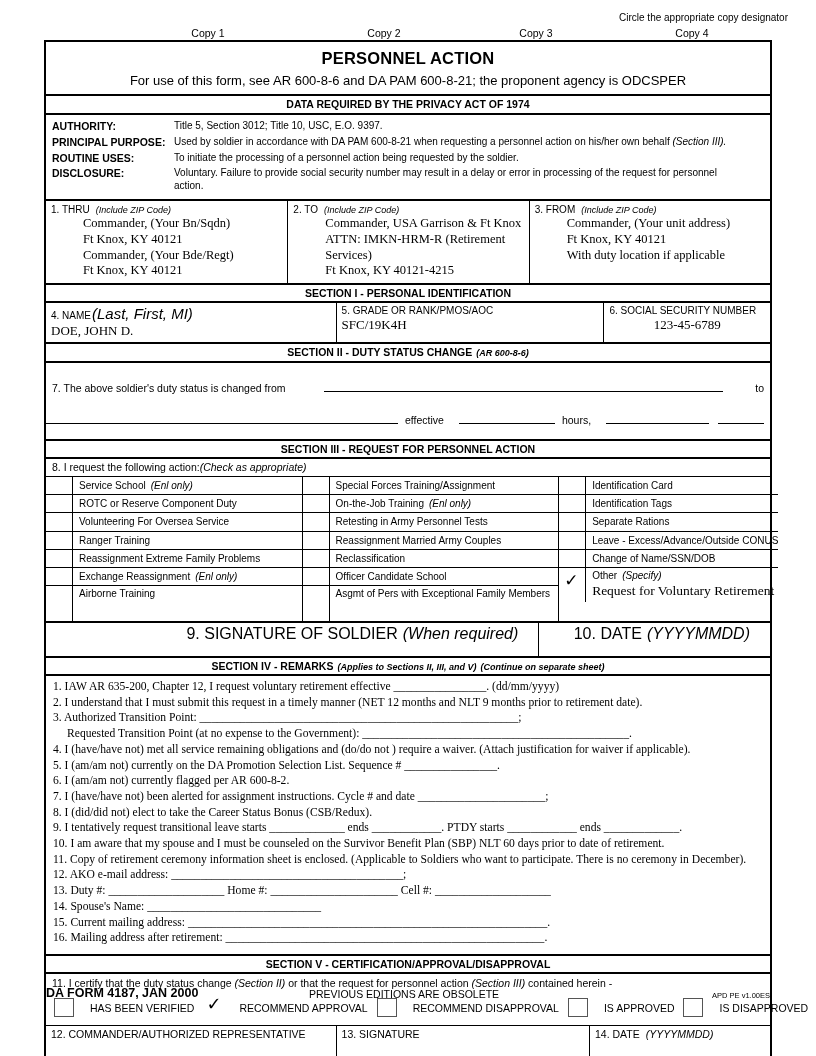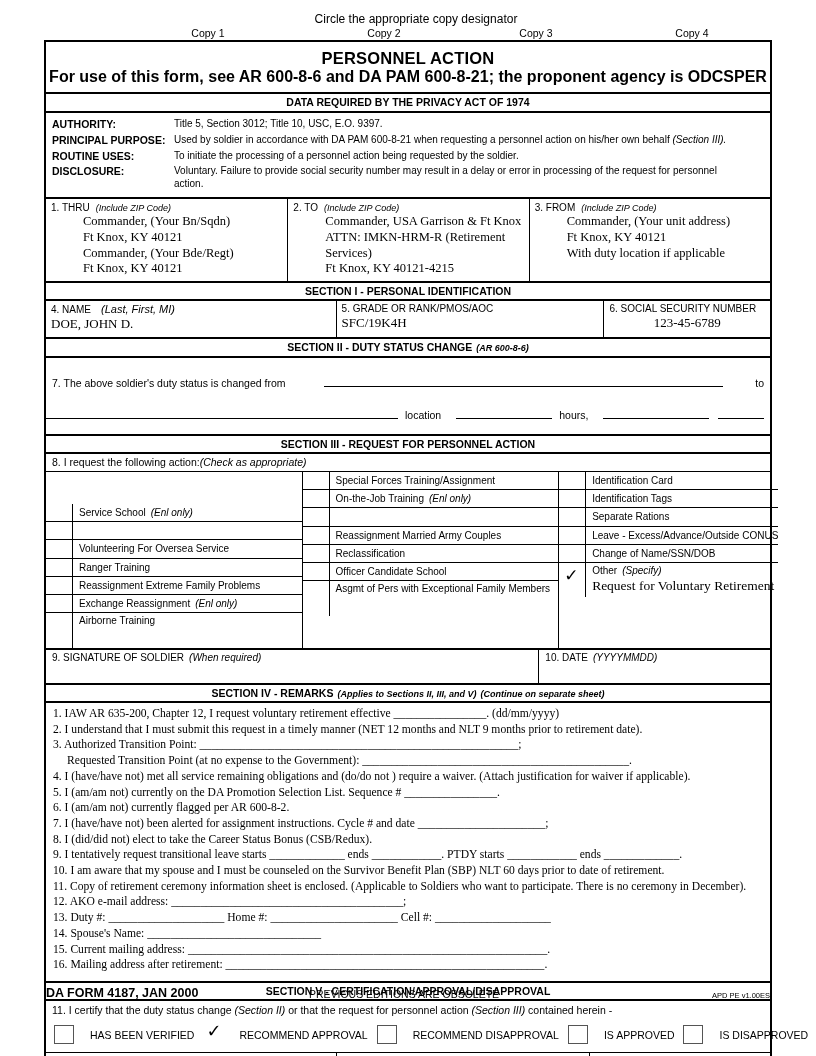--- a/index.html
+++ b/index.html
@@ -24,25 +24,25 @@
   
   .copy-strip {
     position: absolute;
     left: 44px;
     top: 12px;
     width: 728px;
     height: 26px;
   }
   .copy-strip .circle-note {
     position: absolute;
-    left: 8px;
+    left: 16px;
     top: 0;
     width: 728px;
-    text-align: center;
-    font-size: 12px;
+    text-align: right;
+    font-size: 10px;
   }
   .copy-strip .copy-label {
     position: absolute;
     top: 15px;
     font-size: 10.5px;
     text-align: center;
     width: 80px;
   }
   .copy-1 { left: 124px; }
   .copy-2 { left: 300px; }
@@ -68,22 +68,22 @@
   .title-block {
     text-align: center;
     padding: 7px 0 6px 0;
   }
   .title-main {
     font-size: 16.5px;
     font-weight: bold;
     letter-spacing: 0.2px;
   }
   .title-sub {
-    font-size: 16px;
-    font-weight: bold;
+    font-size: 13px;
+    margin-top: 5px;
   }
 
   
   .privacy-head {
     text-align: center;
     font-size: 10.5px;
     font-weight: bold;
     padding: 2px 0 2.5px 0;
   }
 
@@ -162,21 +162,21 @@
     min-height: 36px;
   }
   .pid-cell + .pid-cell { border-left: 1px solid #000; }
   .pid-name  { flex: 0 0 40%; }
   .pid-grade { flex: 0 0 37%; }
   .pid-ssn   { flex: 1; }
   .pid-head {
     font-size: 10px;
     white-space: nowrap;
   }
-  .pid-head .it { font-style: italic; font-size: 11px; margin-left: 10px; }
+  .pid-head .it { font-style: italic; font-size: 15px; margin-left: 1px; }
   .pid-value {
     font-family: "Liberation Serif", serif;
     font-size: 13px;
     margin-top: 1px;
   }
   .pid-value.center { text-align: center; }
 
   
   .duty-body {
     position: relative;
@@ -221,21 +221,21 @@
   .req-intro .it { font-style: italic; }
 
   .grid {
     display: flex;
     border-top: 1px solid #000;
   }
   .grid-col {
     flex: 1 1 33.33%;
   }
   .grid-col + .grid-col { border-left: 1.5px solid #000; }
-  .grid-col.c1 { flex: 0 0 35.3%; margin-top: 32px; }
+  .grid-col.c1 { flex: 0 0 35.3%; }
   .grid-col.c2 { flex: 0 0 35.3%; }
   .grid-col.c3 { flex: 1; }
 
   .gi {
     display: flex;
     align-items: stretch;
     height: 17.2px;
     border-bottom: 1px solid #000;
   }
   .gi:last-child { border-bottom: none; }
@@ -270,21 +270,21 @@
   }
   .gi.tall .box .chk { top: 4px; }
   .other-fill {
     font-family: "Liberation Serif", serif;
     font-size: 13.5px;
     display: block;
   }
 
   
   .sig-row { display: flex; min-height: 33px; border-top: 2px solid #000; }
-  .sig-cell { box-sizing: border-box; padding: 2px 6px; font-size: 10px; }
+  .sig-cell { box-sizing: border-box; padding: 2px 20px; font-size: 16px; text-align: right; }
   .sig-cell + .sig-cell { border-left: 1px solid #000; }
   .sig-soldier { flex: 1; }
   .sig-date { flex: 0 0 32%; }
   .sig-cell .it { font-style: italic; margin-left: 5px; }
 
   
   .remarks-body {
     padding: 3px 7px 8px 7px;
     font-family: "Liberation Serif", serif;
     font-size: 11.6px;
@@ -475,21 +475,21 @@
       <span>SECTION II - DUTY STATUS CHANGE</span><span class="it">(AR 600-8-6)</span>
     </div>
     <div class="duty-body band">
       <div class="duty-line1">
         <span class="lbl">7.  The above soldier's duty status is changed from</span>
         <span class="rule"></span>
         <span class="w">to</span>
       </div>
       <div class="duty-line2">
         <span class="r-a"></span>
-        <span class="w">location</span>
+        <span class="w">effective</span>
         <span class="r-b"></span>
         <span class="w">hours,</span>
         <span class="r-c"></span>
         <span class="r-d"></span>
       </div>
     </div>
 
     <div class="sec-head band">SECTION III - REQUEST FOR PERSONNEL ACTION</div>
     <div class="req-intro">
       <span>8.  I request the following action:</span><span class="it">(Check as appropriate)</span>
@@ -497,20 +497,21 @@
 
     <div class="grid">
 
       <div class="grid-col c1">
         <div class="gi">
           <div class="box"></div>
           <div class="txt"><span>Service School</span><span class="it">(Enl only)</span></div>
         </div>
         <div class="gi">
           <div class="box"></div>
+          <div class="txt"><span>ROTC or Reserve Component Duty</span></div>
         </div>
         <div class="gi">
           <div class="box"></div>
           <div class="txt"><span>Volunteering For Oversea Service</span></div>
         </div>
         <div class="gi">
           <div class="box"></div>
           <div class="txt"><span>Ranger Training</span></div>
         </div>
         <div class="gi">
@@ -531,20 +532,21 @@
         <div class="gi">
           <div class="box"></div>
           <div class="txt"><span>Special Forces Training/Assignment</span></div>
         </div>
         <div class="gi">
           <div class="box"></div>
           <div class="txt"><span>On-the-Job Training</span><span class="it">(Enl only)</span></div>
         </div>
         <div class="gi">
           <div class="box"></div>
+          <div class="txt"><span>Retesting in Army Personnel Tests</span></div>
         </div>
         <div class="gi">
           <div class="box"></div>
           <div class="txt"><span>Reassignment Married Army Couples</span></div>
         </div>
         <div class="gi">
           <div class="box"></div>
           <div class="txt"><span>Reclassification</span></div>
         </div>
         <div class="gi">

